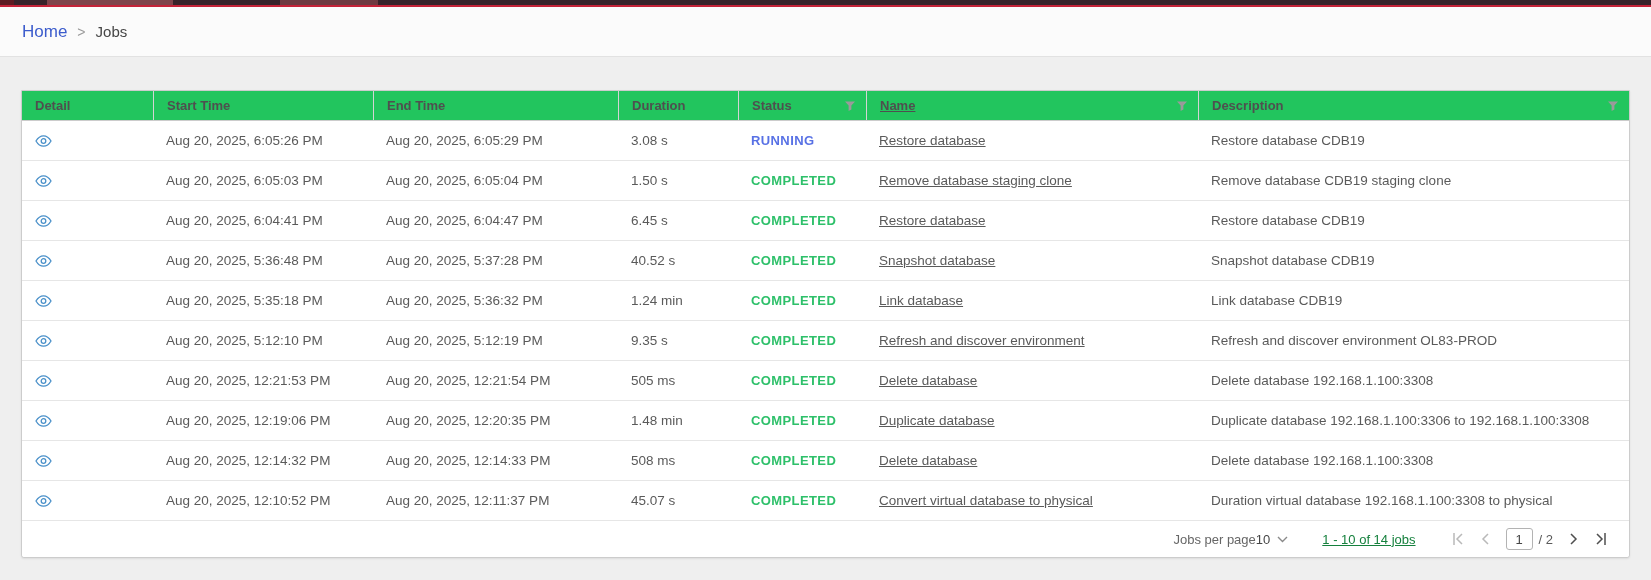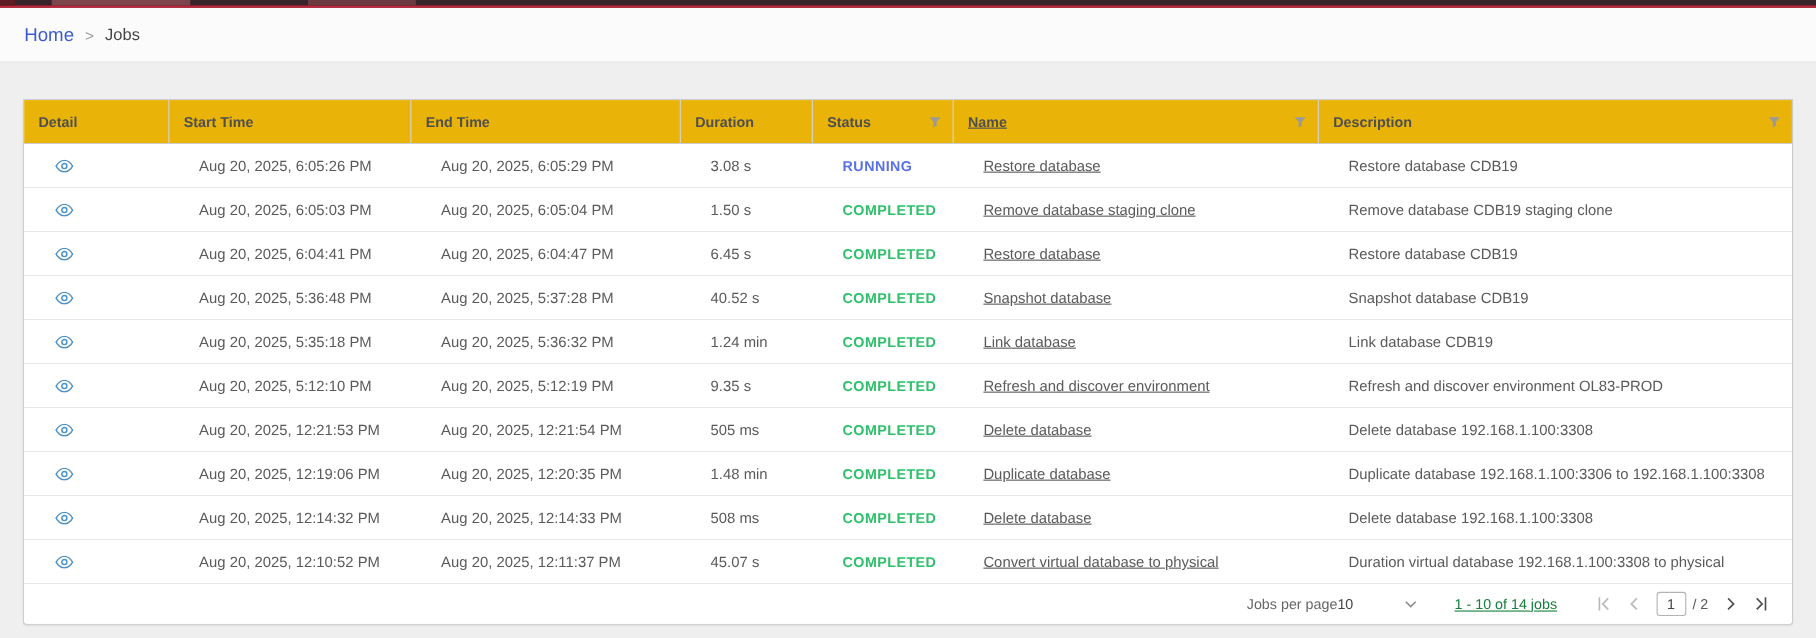--- a/index.html
+++ b/index.html
@@ -29,29 +29,29 @@
 
   
   .page-body { padding:33px 21px 0 21px; }
   .card {
     background:#ffffff; border:1px solid #cccccc; border-radius:0 0 3px 3px;
     box-shadow:0 1px 2px rgba(0,0,0,.08);
     display:flex; flex-direction:column;
   }
 
   
-  .thead { display:flex; height:40px; border-bottom:1px solid #cccccc; background:#eab308; }
+  .thead { display:flex; height:30px; border-bottom:1px solid #cccccc; background:#22c55e; }
   .th {
     display:flex; align-items:center; justify-content:space-between;
     padding:0 10px 0 13px; font-size:13px; font-weight:700; color:#4f4f4f;
     position:relative;
   }
   .th + .th { border-left:1px solid #d4d4d4; }
   .tbody { display:flex; flex-direction:column; }
-  .tr { display:flex; height:40px; border-bottom:1px solid #e6e6e6; background:#fff;padding-left:15px; }
+  .tr { display:flex; height:40px; border-bottom:1px solid #e6e6e6; background:#fff; }
   .td {
     display:flex; align-items:center; padding:0 10px 0 13px;
     font-size:13.5px; color:#5a5a5a; white-space:nowrap; overflow:hidden;
   }
   
   .col-0 { width:131px; flex:none; }
   .col-1 { width:220px; flex:none; }
   .col-2 { width:245px; flex:none; }
   .col-3 { width:120px; flex:none; }
   .col-4 { width:128px; flex:none; }
@@ -65,21 +65,21 @@
   .eye-btn { display:inline-flex; align-items:center; cursor:pointer; }
   .filter-icon { display:inline-flex; margin-left:8px; cursor:pointer; }
 
   
   .tfoot {
     height:36px; display:flex; align-items:center; justify-content:flex-end;
     padding:0 16px; background:#fff; border-radius:0 0 3px 3px; font-size:13px; color:#666;
   }
   .pgroup { display:flex; align-items:center; }
   .pp-label { }
-  .pp-select { display:inline-flex; align-items:center; margin-right:34px; cursor:pointer; color:#454545;gap:40px; }
+  .pp-select { display:inline-flex; align-items:center; margin-right:34px; cursor:pointer; color:#454545; }
   .pp-select .val { margin-right:7px; }
   .range { margin-right:30px; color:#15803d;text-decoration:underline; }
   .pbtn { display:inline-flex; align-items:center; justify-content:center; width:26px; height:24px; cursor:pointer; }
   .pbtn.disabled svg { stroke:#b9b9b9; }
   .pbtn svg { stroke:#4f4f4f; }
   .page-box {
     width:27px; height:22px; border:1px solid #b3b3b3; border-radius:3px;
     display:flex; align-items:center; justify-content:center;
     font-size:13px; color:#454545; margin:0 6px 0 8px; background:#fff;
   }

